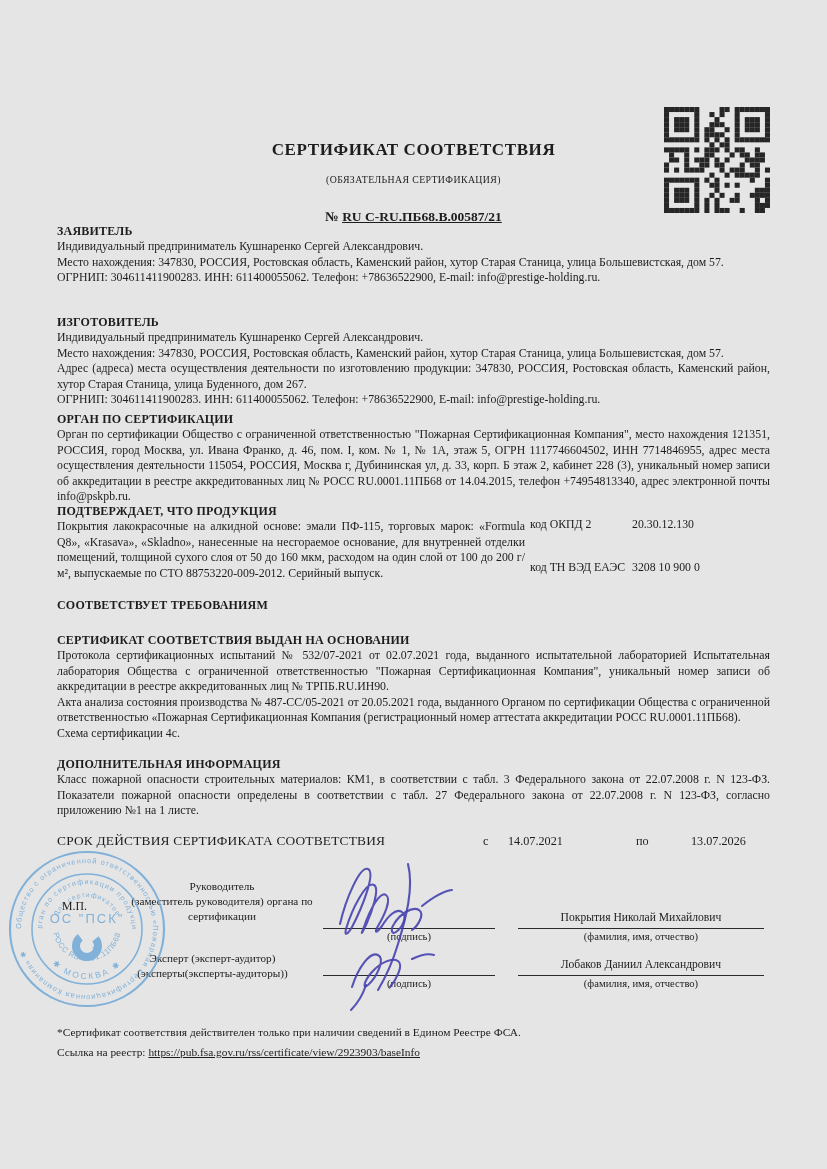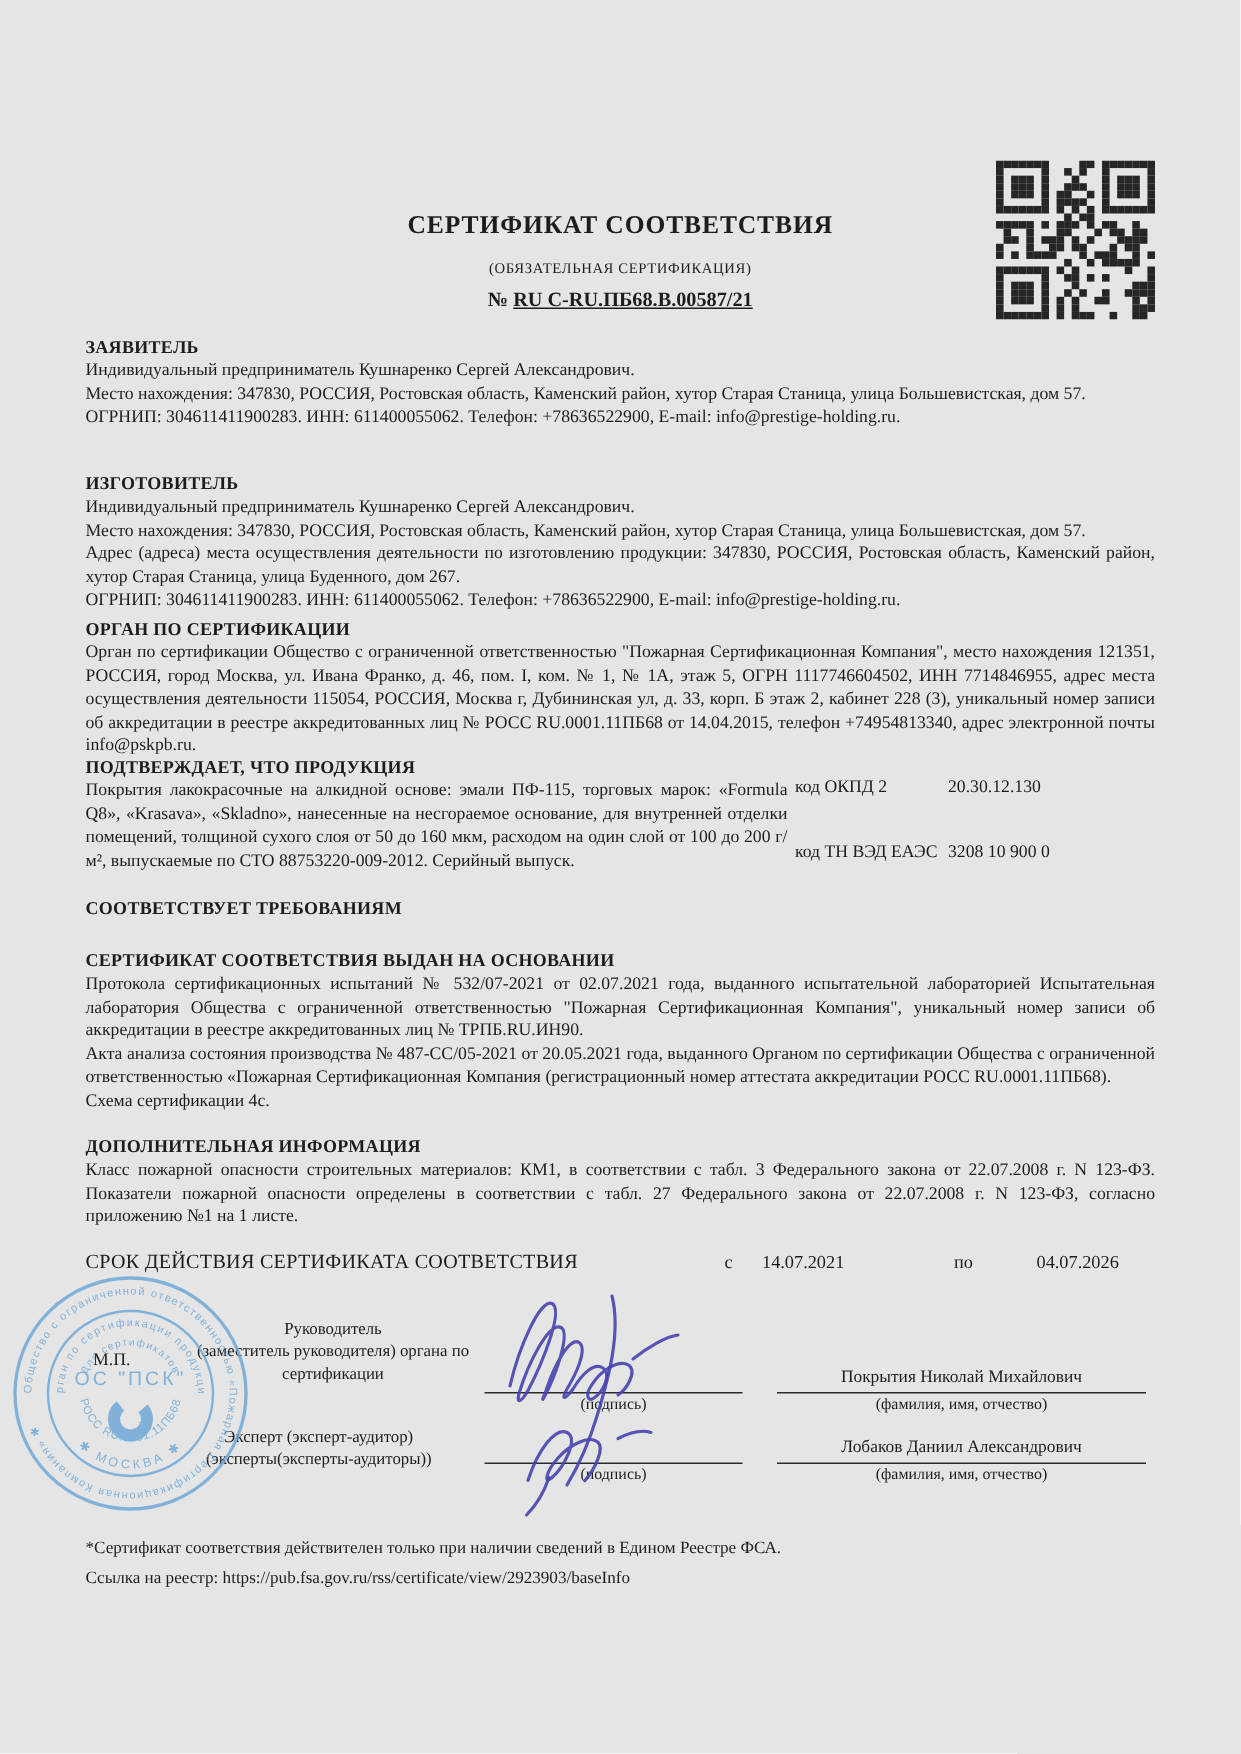--- a/index.html
+++ b/index.html
@@ -7,32 +7,32 @@
     position:relative; width:827px; height:1169px; background:#e5e5e5;
     font-family:"Liberation Serif", serif; color:#1d1d1d; overflow:hidden;
   }
   .abs{position:absolute;}
   .sec{position:absolute; left:57px; width:713px;}
   .sec-h{font-weight:bold; font-size:12px; letter-spacing:.2px; line-height:15px;}
   .body-t{font-size:11.8px; line-height:15.5px; text-align:justify;}
   .center{text-align:center;}
   .doc-title{font-weight:bold; font-size:17px; letter-spacing:.6px;}
   .doc-sub{font-size:9.8px; letter-spacing:.4px; margin-top:14px;}
-  .doc-num{font-weight:bold; font-size:13.5px; margin-top:7px;}
+  .doc-num{font-weight:bold; font-size:13.5px; margin-top:24px;}
   .doc-num .num-u{text-decoration:underline;}
   .codes-row{position:absolute; left:530px; width:240px; display:grid; grid-template-columns:102px auto; font-size:11.8px;}
   .validity-h{font-weight:normal; font-size:13.4px; letter-spacing:.2px;}
   .vdate{font-size:12.2px;}
   .sig-line{position:absolute; border-top:1.4px solid #2a2a2a; height:0;}
   .cap{font-size:10.6px; text-align:center;}
   .name-t{font-size:11.6px; text-align:center;}
   .role-t{font-size:11.2px; line-height:15px; text-align:center;}
   .mp{font-size:11.8px; z-index:3;}
   .footer-t{font-size:11.4px; line-height:20px;}
-  .link{color:#1d1d1d; cursor:pointer;}
+  .link{text-decoration:underline; color:#1d1d1d; cursor:pointer;}
   .stamp-svg{opacity:.82;}
   .sig-svg path{fill:none; stroke:#4643ae; stroke-width:2.1; stroke-linecap:round; opacity:.9;}
 </style>
 </head>
 <body>
 
 <div class="page">
 
   <div class="abs" style="left:664px; top:107px; width:106px; height:106px;">
     <svg width="106" height="106" viewBox="0 0 105 105" xmlns="http://www.w3.org/2000/svg">
@@ -316,21 +316,21 @@
 
   <div class="sec" style="top:757px;">
     <div class="sec-h">ДОПОЛНИТЕЛЬНАЯ ИНФОРМАЦИЯ</div>
     <div class="body-t">Класс пожарной опасности строительных материалов: КМ1, в соответствии с табл. 3 Федерального закона от 22.07.2008 г. N 123-ФЗ. Показатели пожарной опасности определены в соответствии с табл. 27 Федерального закона от 22.07.2008 г. N 123-ФЗ, согласно приложению №1 на 1 листе.</div>
   </div>
 
   <div class="abs validity-h" style="left:57px; top:833px;">СРОК ДЕЙСТВИЯ СЕРТИФИКАТА СООТВЕТСТВИЯ</div>
   <div class="abs vdate" style="left:483px; top:834px;">с</div>
   <div class="abs vdate" style="left:508px; top:834px;">14.07.2021</div>
   <div class="abs vdate" style="left:636px; top:834px;">по</div>
-  <div class="abs vdate" style="left:691px; top:834px;">04.07.2026</div>
+  <div class="abs vdate" style="left:691px; top:834px;">13.07.2026</div>
 
   <div class="abs" style="left:3px; top:843px; width:170px; height:170px; z-index:1;">
     <svg class="stamp-svg" width="170" height="170" viewBox="0 0 170 170" xmlns="http://www.w3.org/2000/svg">
       <defs>
         <path id="arc-outer" d="M 18 86 A 66 66 0 1 1 150 86 A 66 66 0 1 1 18 86"></path>
         <path id="arc-mid-top" d="M 39 86 A 45 45 0 0 1 129 86"></path>
         <path id="arc-in-top" d="M 52 86 A 32 32 0 0 1 116 86"></path>
         <path id="arc-in-bot" d="M 50 84 A 34 34 0 0 0 118 84"></path>
         <path id="arc-city" d="M 36 88 A 48 48 0 0 0 132 88"></path>
       </defs>

